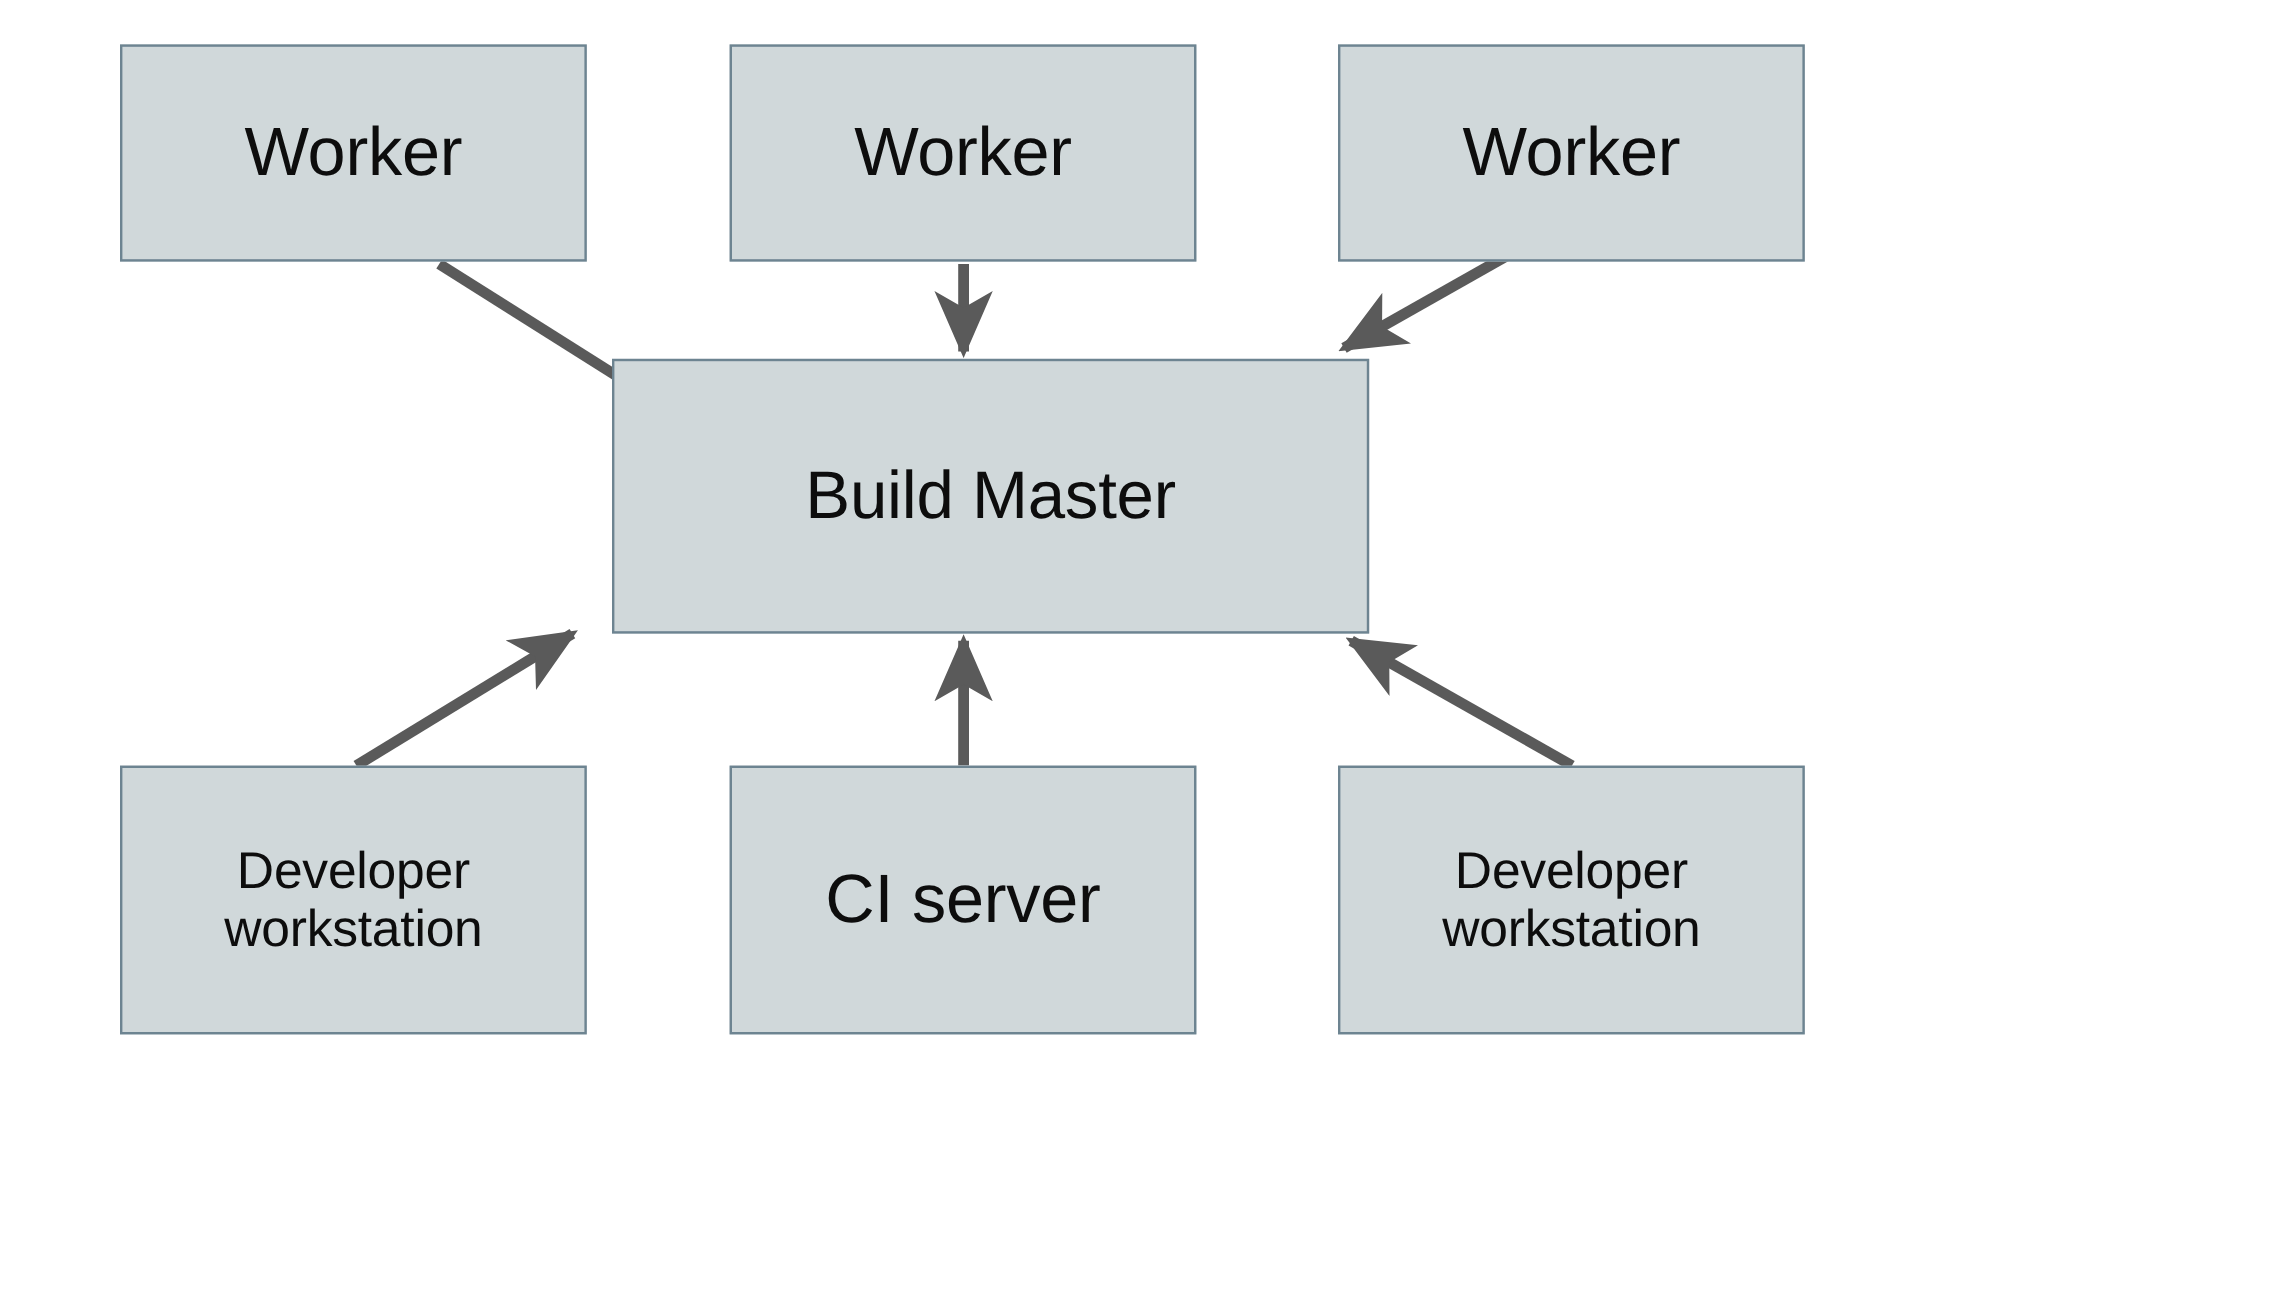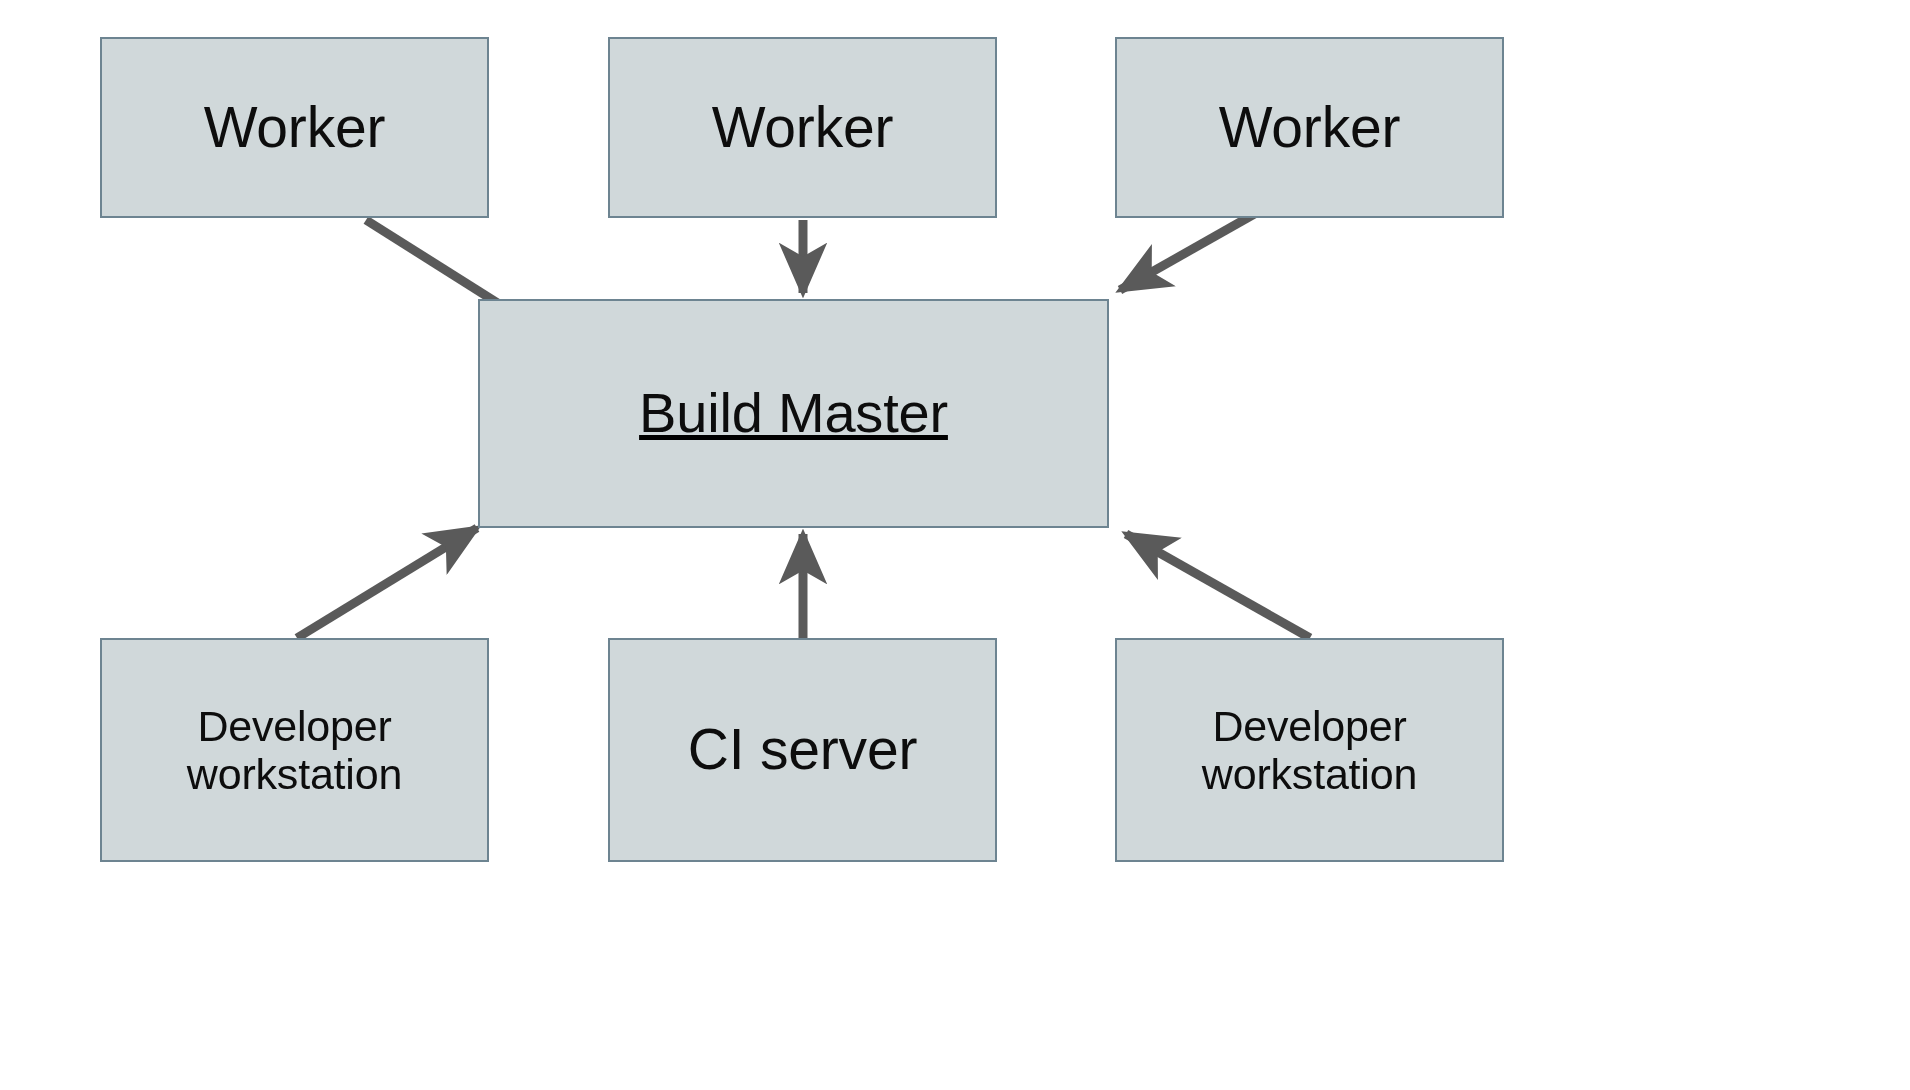--- a/index.html
+++ b/index.html
@@ -44,21 +44,21 @@
     white-space: pre-line;
     letter-spacing: -0.2px;
   }
   .node-worker   { width: 389px; height: 181px; }
   .node-bottom   { width: 389px; height: 224px; }
   .node-master   { width: 631px; height: 229px; }
 
   .worker-1 { left: 100px; top: 37px; }
   .worker-2 { left: 608px; top: 37px; }
   .worker-3 { left: 1115px; top: 37px; }
-  .master   { left: 478px; top: 299px; text-decoration: underline; }
+  .master   { left: 510px; top: 299px; }
   .dev-1    { left: 100px; top: 638px; }
   .ci       { left: 608px; top: 638px; }
   .dev-2    { left: 1115px; top: 638px; }
 
   .label-worker { font-size: 57px; }
   .label-master { font-size: 56px; }
   .label-dev    { font-size: 43px; }
   .label-ci     { font-size: 57px; }
 </style>
 </head>

